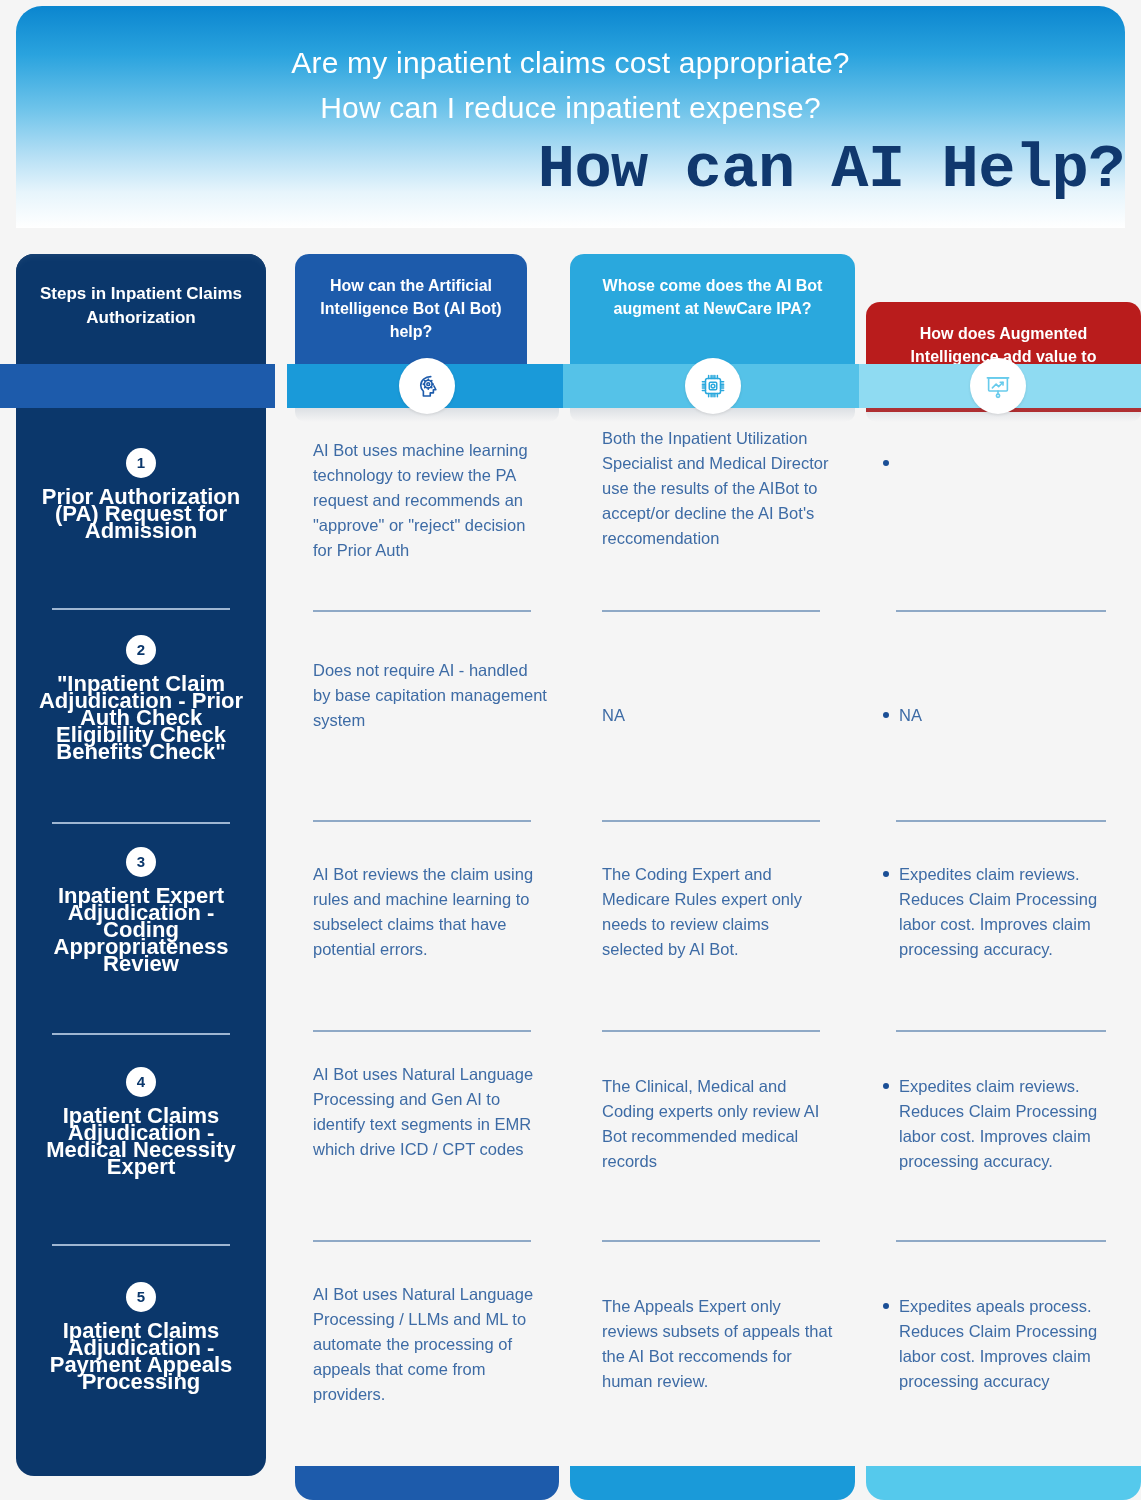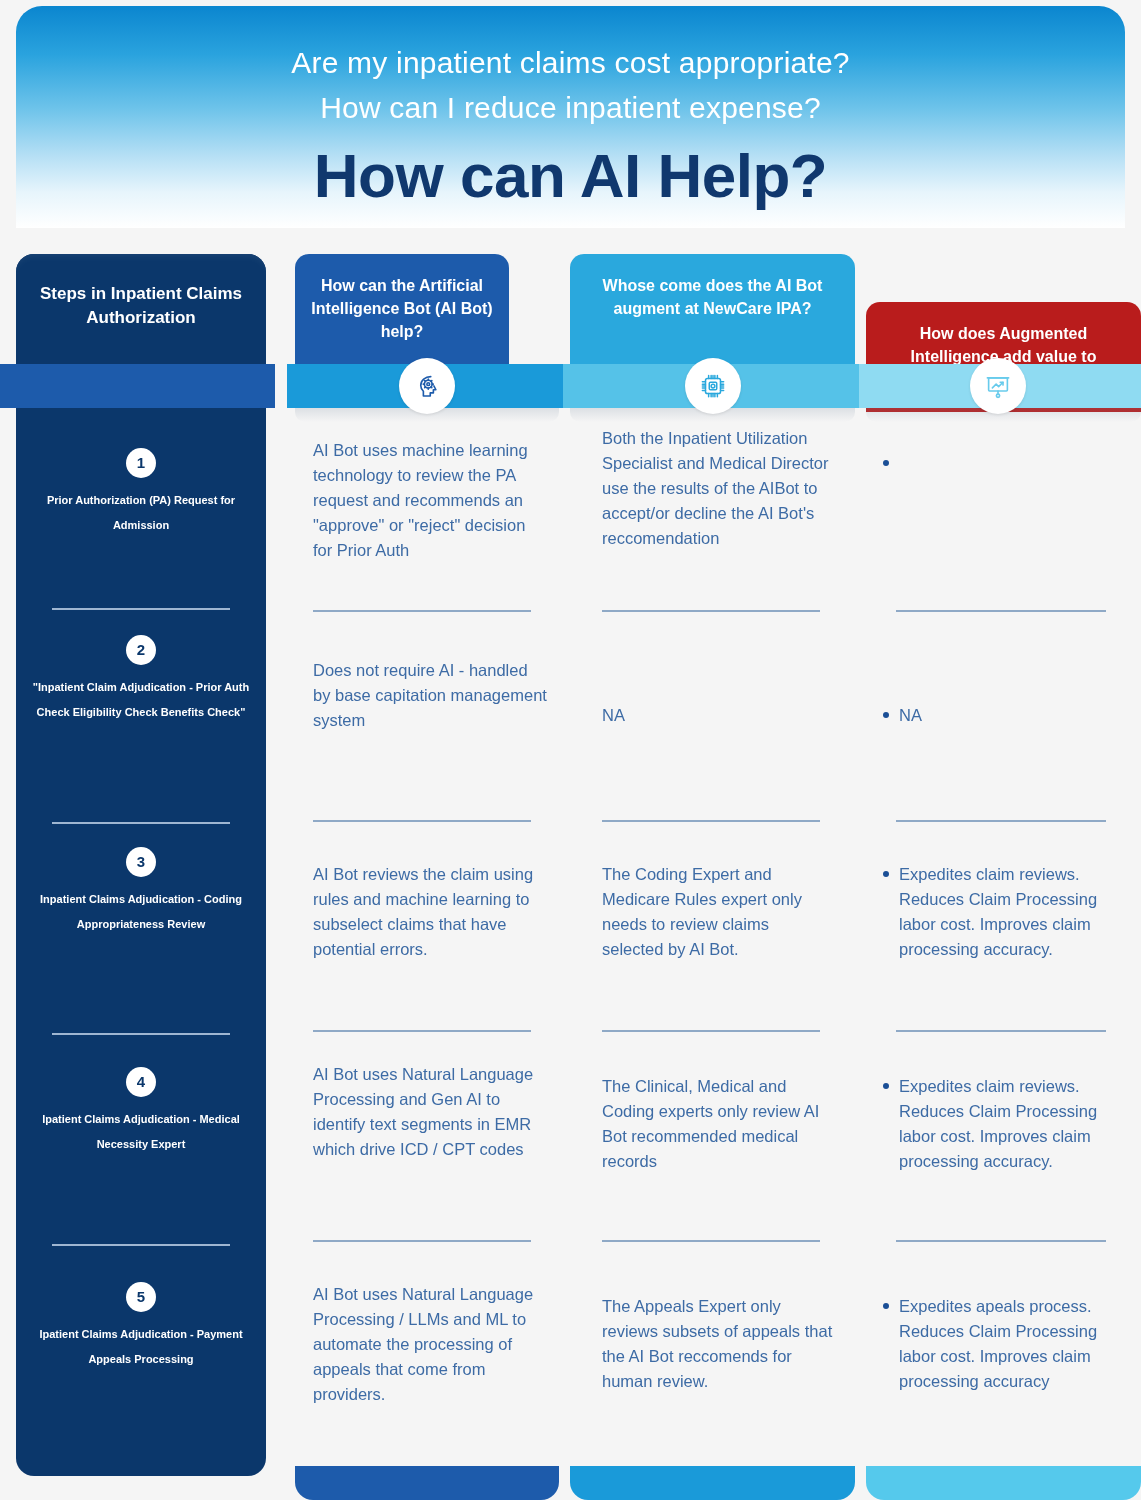--- a/index.html
+++ b/index.html
@@ -33,27 +33,28 @@
   .hero-q {
     text-align: center;
     color: #ffffff;
     font-size: 30px;
     line-height: 45px;
     font-weight: 400;
     letter-spacing: 0.2px;
   }
   .hero-q.first { margin-top: 34px; }
   .hero-title {
-    text-align: center;
+    text-align: right;
     color: #10386e;
     font-size: 62px;
     line-height: 72px;
     font-weight: 700;
-    margin-top: 10px;
+    margin-top: 4px;
     letter-spacing: -0.5px;
+    font-family: Liberation Mono, monospace;
   }
 
   
   .board { position: absolute; left: 0; top: 0; width: 1141px; height: 1500px; }
 
   
   .steps-panel {
     position: absolute;
     left: 16px;
     top: 254px;
@@ -123,21 +124,21 @@
     box-shadow: 0 1px 3px rgba(0,0,0,0.10);
   }
   .hdr-shadow {
     position: absolute;
     top: 408px;
     height: 14px;
     background: linear-gradient(to bottom, rgba(120,140,160,0.20), rgba(120,140,160,0));
     border-radius: 0 0 10px 10px;
   }
 
-  .c1 .hdr-card { left: 295px; width: 214px; background: #1d5bab; }
+  .c1 .hdr-card { left: 295px; width: 232px; background: #1d5bab; }
   .c1 .hdr-band { left: 287px; width: 281px; background: #1a9ad9; }
   .c1 .hdr-icon-wrap { left: 399px; }
   .c1 .hdr-shadow { left: 295px; width: 264px; }
 
   .c2 .hdr-card { left: 570px; width: 285px; background: #2aa8dd; }
   .c2 .hdr-band { left: 563px; width: 299px; background: #55c2e8; }
   .c2 .hdr-icon-wrap { left: 685px; }
   .c2 .hdr-shadow { left: 570px; width: 285px; }
 
   .c3 .hdr-card { left: 866px; width: 275px; background: #b91c1c; margin-top: 48px; }
@@ -170,23 +171,23 @@
     width: 30px; height: 30px;
     border-radius: 50%;
     background: #ffffff;
     color: #0b376b;
     font-size: 15px;
     font-weight: 700;
     line-height: 30px;
     margin: 0 auto 10px auto;
   }
   .step-label {
-    font-size: 11px;
-    font-weight: 700;
-    line-height: 25px;
+    font-size: 22px;
+    font-weight: 700;
+    line-height: 17px;
     padding: 0 14px;
   }
   .step-rule {
     position: absolute;
     left: 52px;
     width: 178px;
     height: 1.6px;
     background: #9fb6d2;
   }
 
@@ -309,21 +310,21 @@
   <div class="cell-rule c-2" style="top:820px"></div>
 
   <div class="body-cell c-3" style="top:703px">
     <span class="bullet-dot"></span>
     <span>NA</span>
   </div>
   <div class="cell-rule c-3" style="top:820px"></div>
 
   <div class="step-cell" style="top:847px">
     <div class="step-num">3</div>
-    <div class="step-label">Inpatient Claims Adjudication - Coding Appropriateness Review</div>
+    <div class="step-label">Inpatient Expert Adjudication - Coding Appropriateness Review</div>
   </div>
   <div class="step-rule" style="top:1033px"></div>
 
   <div class="body-cell c-1" style="top:862px">AI Bot reviews the claim using rules and machine learning to subselect claims that have potential errors.</div>
   <div class="cell-rule c-1" style="top:1030px"></div>
 
   <div class="body-cell c-2" style="top:862px">The Coding Expert and Medicare Rules expert only needs to review claims selected by AI Bot.</div>
   <div class="cell-rule c-2" style="top:1030px"></div>
 
   <div class="body-cell c-3" style="top:862px">

